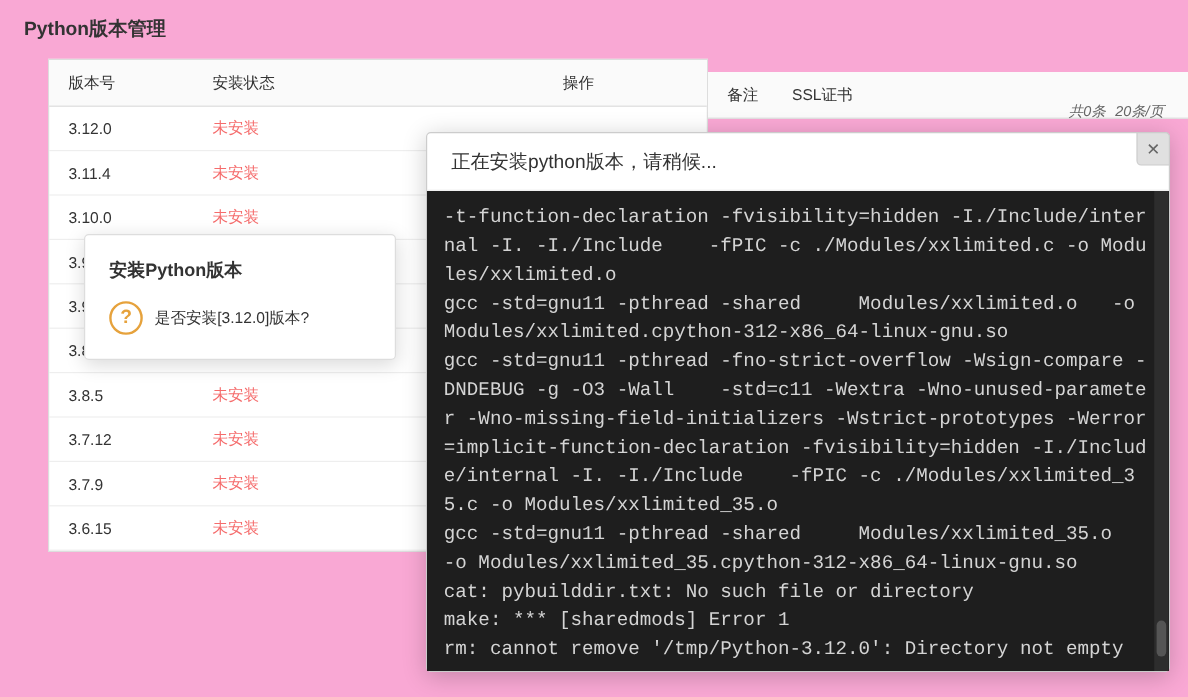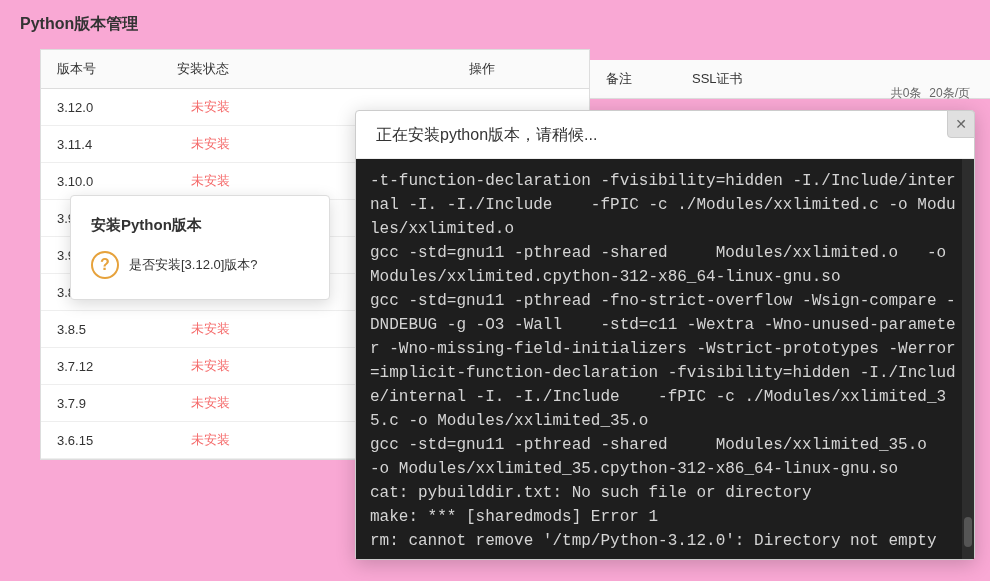--- a/index.html
+++ b/index.html
@@ -52,21 +52,20 @@
     .col-version { width: 120px; }
     .col-status { width: 200px; }
     .col-action { width: 150px; text-align: right; }
     .col-scroll { width: 18px; }
 
     .table-row {
       display: flex;
       align-items: center;
       border-bottom: 1px solid #eee;
       padding: 9px 0;
-      gap: 14px;
     }
 
     .table-row .col {
       font-size: 13px;
       padding: 0 16px;
     }
 
     .col-version-val { width: 120px; color: #333; }
     .col-status-val { width: 200px; color: #f56c6c; }
     .col-action-val { width: 150px; color: #409eff; }
@@ -74,37 +73,38 @@
     
     .top-right-area {
       position: absolute;
       top: 60px;
       right: 0;
       width: 400px;
       background: #fafafa;
       border-bottom: 1px solid #ddd;
       display: flex;
       padding: 10px 16px;
-      gap: 60px;
+      gap: 28px;
       text-align: right;
     }
 
     .top-right-area span {
       font-size: 13px;
       color: #333;
     }
 
     
     .pagination-area {
       position: absolute;
       top: 85px;
       right: 20px;
       display: flex;
       align-items: flex-start;
       gap: 8px;
+      font-style: italic;
     }
 
     .pagination-text {
       font-size: 12px;
       color: #666;
     }
 
     
     .confirm-dialog {
       position: absolute;

